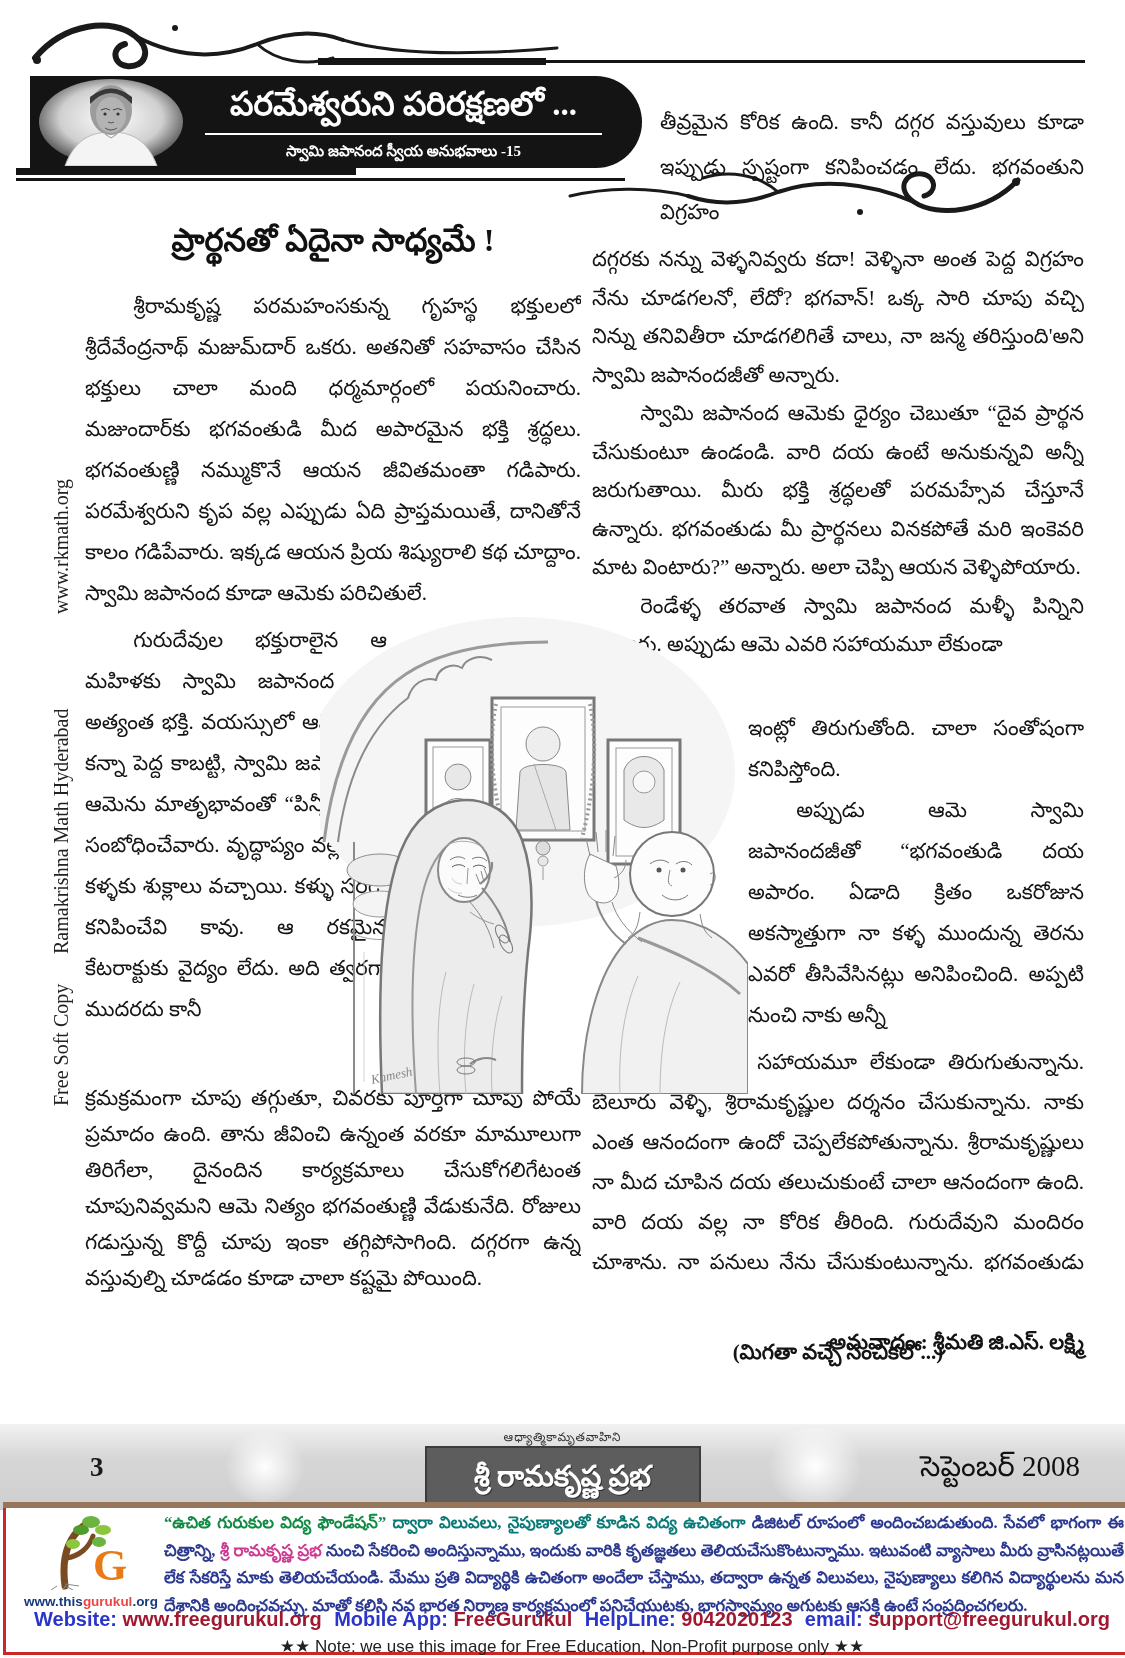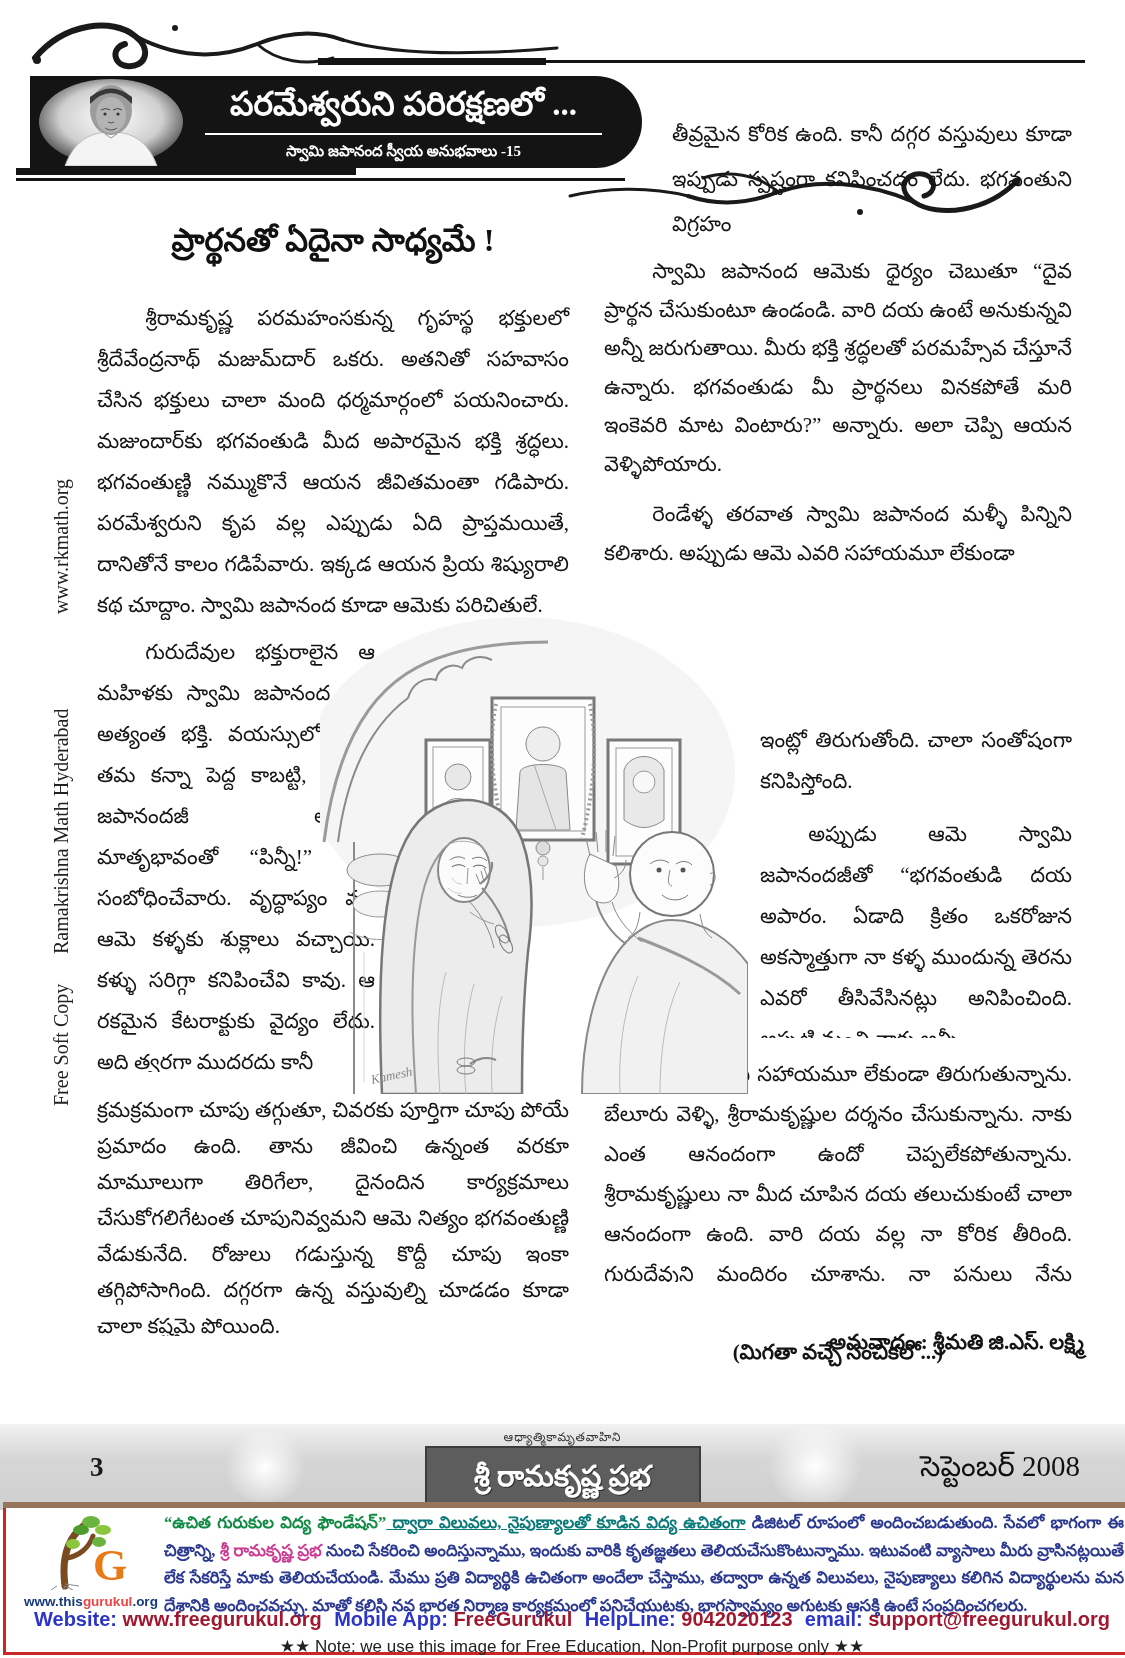--- a/index.html
+++ b/index.html
@@ -14,21 +14,21 @@
           color:#fff;font-weight:bold;font-size:33px;text-align:center;}
   .banner-divider{position:absolute;left:175px;right:40px;top:57px;height:2px;background:#fff;}
   .banner-sub{position:absolute;left:165px;right:30px;top:59px;height:32px;line-height:32px;
           color:#fff;font-weight:bold;font-size:15px;text-align:center;}
   .photo{position:absolute;left:5px;top:2px;width:152px;height:88px;}
   
   .vside{position:absolute;transform:rotate(-90deg);transform-origin:0 0;color:#222;
          font-size:20px;white-space:nowrap;font-family:"Liberation Serif",serif;}
   
   .art{font-family:"Liberation Serif",serif;color:#141414;text-align:justify;font-size:21px;}
-  .art p{margin:12px;}
+  .art p{margin:0;}
   .ind{text-indent:2.3em;}
   .atitle{font-weight:bold;font-size:32px;text-align:center;color:#111;}
   .clip{overflow:hidden;}
   .center{text-align:center;}
   
   .strip{position:absolute;left:0;top:1424px;width:1125px;height:86px;
          background:linear-gradient(180deg,#f2f2f2,#d6d6d6 40%,#cfcfcf);}
   .strip .blob{position:absolute;border-radius:50%;background:radial-gradient(circle,#ffffff 0%,rgba(255,255,255,0) 70%);}
   .magbox{position:absolute;left:50%;top:22px;transform:translateX(-50%);width:272px;height:56px;
           background:#5d5d5d;border:2px solid #3c3c3c;color:#fff;text-align:center;
@@ -37,21 +37,21 @@
           letter-spacing:1px;white-space:nowrap;}
   .pageno{position:absolute;left:90px;top:28px;font-size:27px;font-weight:bold;color:#1a1a1a;}
   .issue{position:absolute;right:45px;top:26px;font-size:29px;color:#111;}
   
   .brownbar{position:absolute;left:3px;right:3px;top:1502px;height:6px;background:#96755a;}
   .promo{position:absolute;left:3px;right:3px;top:1508px;bottom:3px;background:#fff;
          border-left:3px solid #c82828;border-right:3px solid #c82828;border-bottom:3px solid #c82828;}
   .promo-text{position:absolute;left:158px;right:14px;top:1px;font-size:16.5px;line-height:27.5px;
          color:#2b3990;text-align:justify;font-weight:bold;}
   .promo-text .q{color:#118a44;}
-  .promo-text .t{color:#0a7a78;text-decoration:underline;}
+  .promo-text .t{color:#0a7a78;}
   .promo-text .m{color:#cc3a92;}
   .contacts{position:absolute;left:28px;right:28px;top:100px;display:flex;justify-content:space-between;
          font-size:20px;font-weight:bold;font-family:"Liberation Sans",sans-serif;}
   .contacts .lbl{color:#2b35c8;}
   .contacts .val{color:#a01830;}
   .noteline{position:absolute;left:0;right:0;top:128px;text-align:center;font-size:17px;color:#222;
          font-family:"Liberation Sans",sans-serif;}
   .logo{position:absolute;left:16px;top:6px;width:138px;height:96px;text-align:center;}
   .logo .lurl{font-size:13.5px;font-weight:bold;color:#173a7a;font-family:"Liberation Sans",sans-serif;white-space:nowrap;}
   .logo .lurl .org{color:#ef4444;}
@@ -128,20 +128,21 @@
     <p class="ind">గురుదేవుల భక్తురాలైన ఆ మహిళకు స్వామి జపానంద పట్ల అత్యంత భక్తి. వయస్సులో ఆమె తమ కన్నా పెద్ద కాబట్టి, స్వామి జపానందజీ ఆమెను మాతృభావంతో “పిన్నీ!” అని సంబోధించేవారు. వృద్ధాప్యం వల్ల ఆమె కళ్ళకు శుక్లాలు వచ్చాయి. కళ్ళు సరిగ్గా కనిపించేవి కావు. ఆ రకమైన కేటరాక్టుకు వైద్యం లేదు. అది త్వరగా ముదరదు కానీ</p>
   </div>
   <div class="abs art clip" style="left:85px;top:1080px;width:496px;height:256px;line-height:36px;">
     <p>క్రమక్రమంగా చూపు తగ్గుతూ, చివరకు పూర్తిగా చూపు పోయే ప్రమాదం ఉంది. తాను జీవించి ఉన్నంత వరకూ మామూలుగా తిరిగేలా, దైనందిన కార్యక్రమాలు చేసుకోగలిగేటంత చూపునివ్వమని ఆమె నిత్యం భగవంతుణ్ణి వేడుకునేది. రోజులు గడుస్తున్న కొద్దీ చూపు ఇంకా తగ్గిపోసాగింది. దగ్గరగా ఉన్న వస్తువుల్ని చూడడం కూడా చాలా కష్టమై పోయింది.</p>
   </div>
 
   <div class="abs art clip" style="left:660px;top:100px;width:424px;height:138px;line-height:45px;">
     <p>తీవ్రమైన కోరిక ఉంది. కానీ దగ్గర వస్తువులు కూడా ఇప్పుడు స్పష్టంగా కనిపించడం లేదు. భగవంతుని విగ్రహం</p>
   </div>
   <div class="abs art clip" style="left:592px;top:240px;width:492px;height:464px;line-height:38.5px;">
+    <p>దగ్గరకు నన్ను వెళ్ళనివ్వరు కదా! వెళ్ళినా అంత పెద్ద విగ్రహం నేను చూడగలనో, లేదో? భగవాన్! ఒక్క సారి చూపు వచ్చి నిన్ను తనివితీరా చూడగలిగితే చాలు, నా జన్మ తరిస్తుంది'అని స్వామి జపానందజీతో అన్నారు.</p>
     <p class="ind">స్వామి జపానంద ఆమెకు ధైర్యం చెబుతూ “దైవ ప్రార్థన చేసుకుంటూ ఉండండి. వారి దయ ఉంటే అనుకున్నవి అన్నీ జరుగుతాయి. మీరు భక్తి శ్రద్ధలతో పరమహ్సేవ చేస్తూనే ఉన్నారు. భగవంతుడు మీ ప్రార్థనలు వినకపోతే మరి ఇంకెవరి మాట వింటారు?” అన్నారు. అలా చెప్పి ఆయన వెళ్ళిపోయారు.</p>
     <p class="ind">రెండేళ్ళ తరవాత స్వామి జపానంద మళ్ళీ పిన్నిని కలిశారు. అప్పుడు ఆమె ఎవరి సహాయమూ లేకుండా</p>
   </div>
   <div class="abs art clip" style="left:748px;top:708px;width:336px;height:330px;line-height:41px;">
     <p>ఇంట్లో తిరుగుతోంది. చాలా సంతోషంగా కనిపిస్తోంది.</p>
     <p class="ind">అప్పుడు ఆమె స్వామి జపానందజీతో “భగవంతుడి దయ అపారం. ఏడాది క్రితం ఒకరోజున అకస్మాత్తుగా నా కళ్ళ ముందున్న తెరను ఎవరో తీసివేసినట్లు అనిపించింది. అప్పటి నుంచి నాకు అన్నీ</p>
   </div>
   <div class="abs art clip" style="left:592px;top:1042px;width:492px;height:240px;line-height:40px;">
     <p>కనిపిస్తున్నాయి. ఏ సహాయమూ లేకుండా తిరుగుతున్నాను. బేలూరు వెళ్ళి, శ్రీరామకృష్ణుల దర్శనం చేసుకున్నాను. నాకు ఎంత ఆనందంగా ఉందో చెప్పలేకపోతున్నాను. శ్రీరామకృష్ణులు నా మీద చూపిన దయ తలుచుకుంటే చాలా ఆనందంగా ఉంది. వారి దయ వల్ల నా కోరిక తీరింది. గురుదేవుని మందిరం చూశాను. నా పనులు నేను చేసుకుంటున్నాను. భగవంతుడు ఎంత దయామయుడు!” అన్నారు.</p>
   </div>

